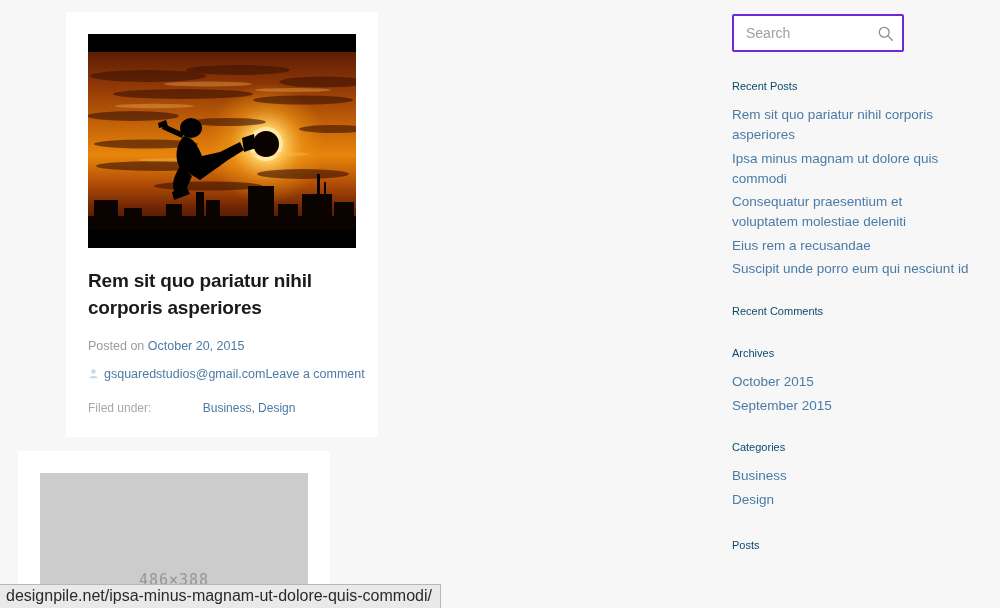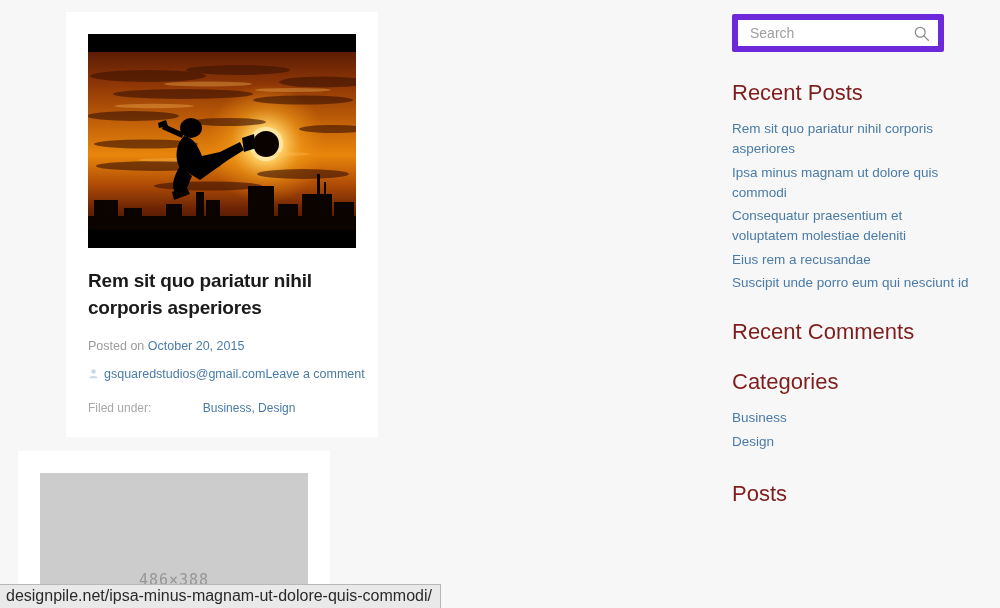--- a/index.html
+++ b/index.html
@@ -124,24 +124,24 @@
   
   .sidebar {
     width: 300px;
     padding: 14px 30px 0 32px;
     box-sizing: border-box;
     background: transparent;
   }
 
   .search-wrap {
     position: relative;
-    width: 212px;
+    width: 172px;
     height: 38px;
     background: #fff;
-    border: 6px solid #6d28d9;
+    border: 2px solid #6d28d9;
     border-radius: 2px;
     box-sizing: border-box;
     margin-bottom: 28px;
   }
   .search-input {
     position: absolute;
     left: 0; top: 0;
     width: 100%; height: 100%;
     border: 0;
     outline: none;
@@ -160,23 +160,23 @@
     width: 20px; height: 20px;
     background: transparent;
     border: 0;
     padding: 0;
     cursor: pointer;
     line-height: 0;
   }
 
   .widget { margin-bottom: 22px; }
   .widget-title {
-    font-size: 22px;
+    font-size: 11px;
     font-weight: normal;
-    color: #7f1d1d;
+    color: #0c4a6e;
     margin: 0 0 13px 0;
     letter-spacing: 0px;
   }
   .widget-list { list-style: none; margin: 0; padding: 0; }
   .widget-list li { margin-bottom: 3px; }
   .widget-list a {
     color: #4a7ba7;
     text-decoration: none;
     font-size: 13.5px;
     line-height: 1.55;
@@ -354,20 +354,31 @@
         <li>
             <a href="#">Suscipit unde porro eum qui nesciunt id</a>
           </li>
       </ul>
     </section>
 
     <section class="widget recent-comments">
       <h3 class="widget-title">Recent Comments</h3>
     </section>
 
+    <section class="widget archives">
+      <h3 class="widget-title">Archives</h3>
+      <ul class="widget-list">
+        <li>
+            <a href="#">October 2015</a>
+          </li>
+        <li>
+            <a href="#">September 2015</a>
+          </li>
+      </ul>
+    </section>
 
     <section class="widget categories">
       <h3 class="widget-title">Categories</h3>
       <ul class="widget-list">
         <li>
             <a href="#">Business</a>
           </li>
         <li>
             <a href="#">Design</a>
           </li>

